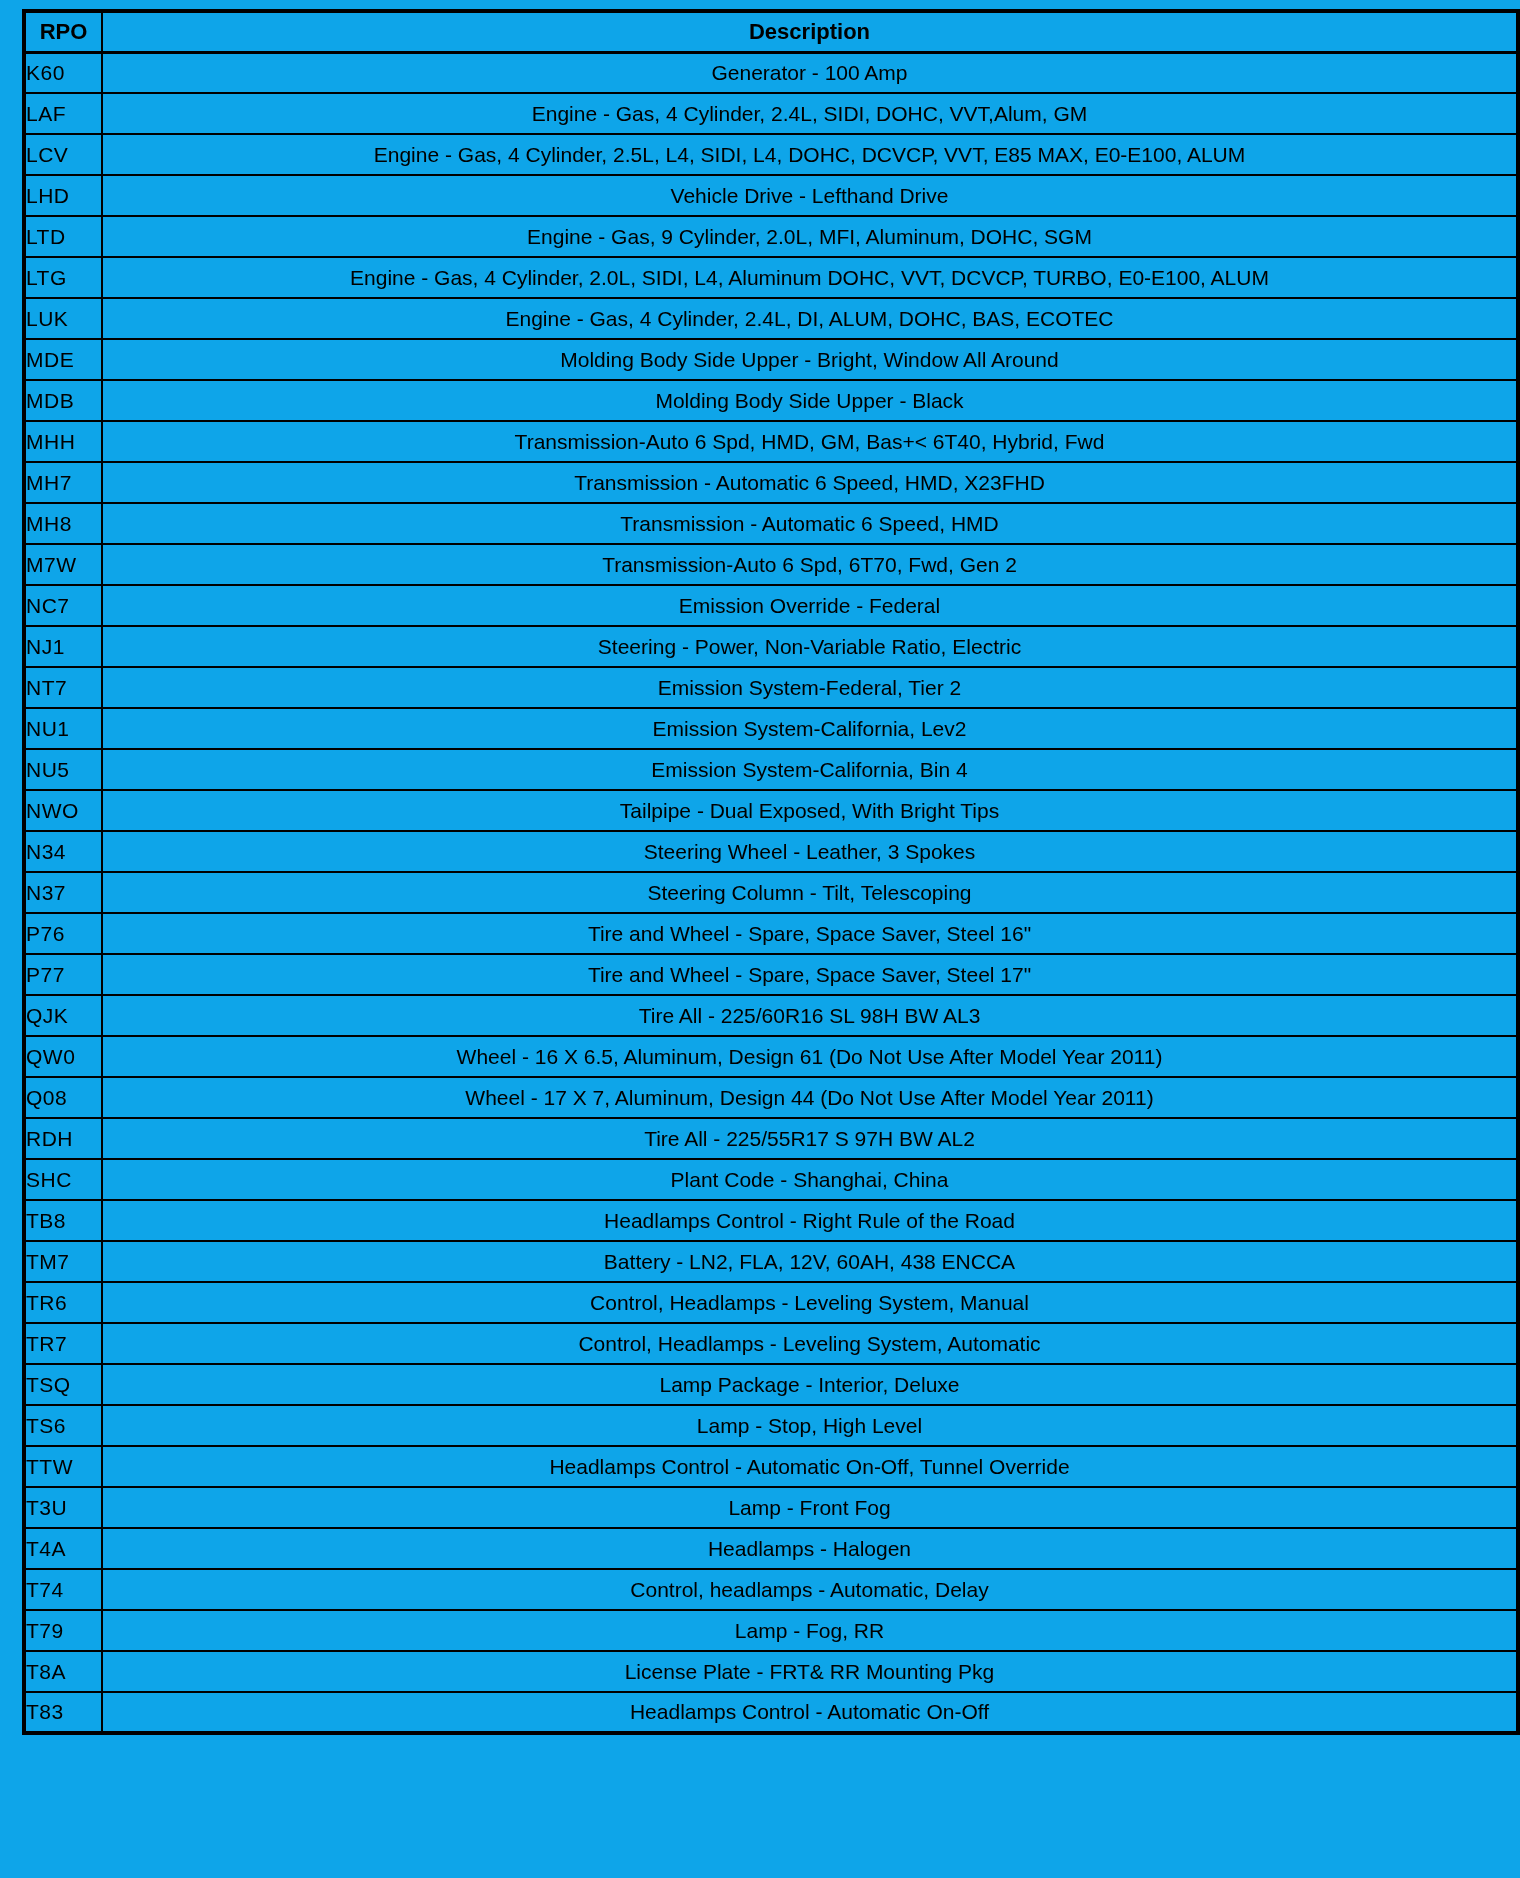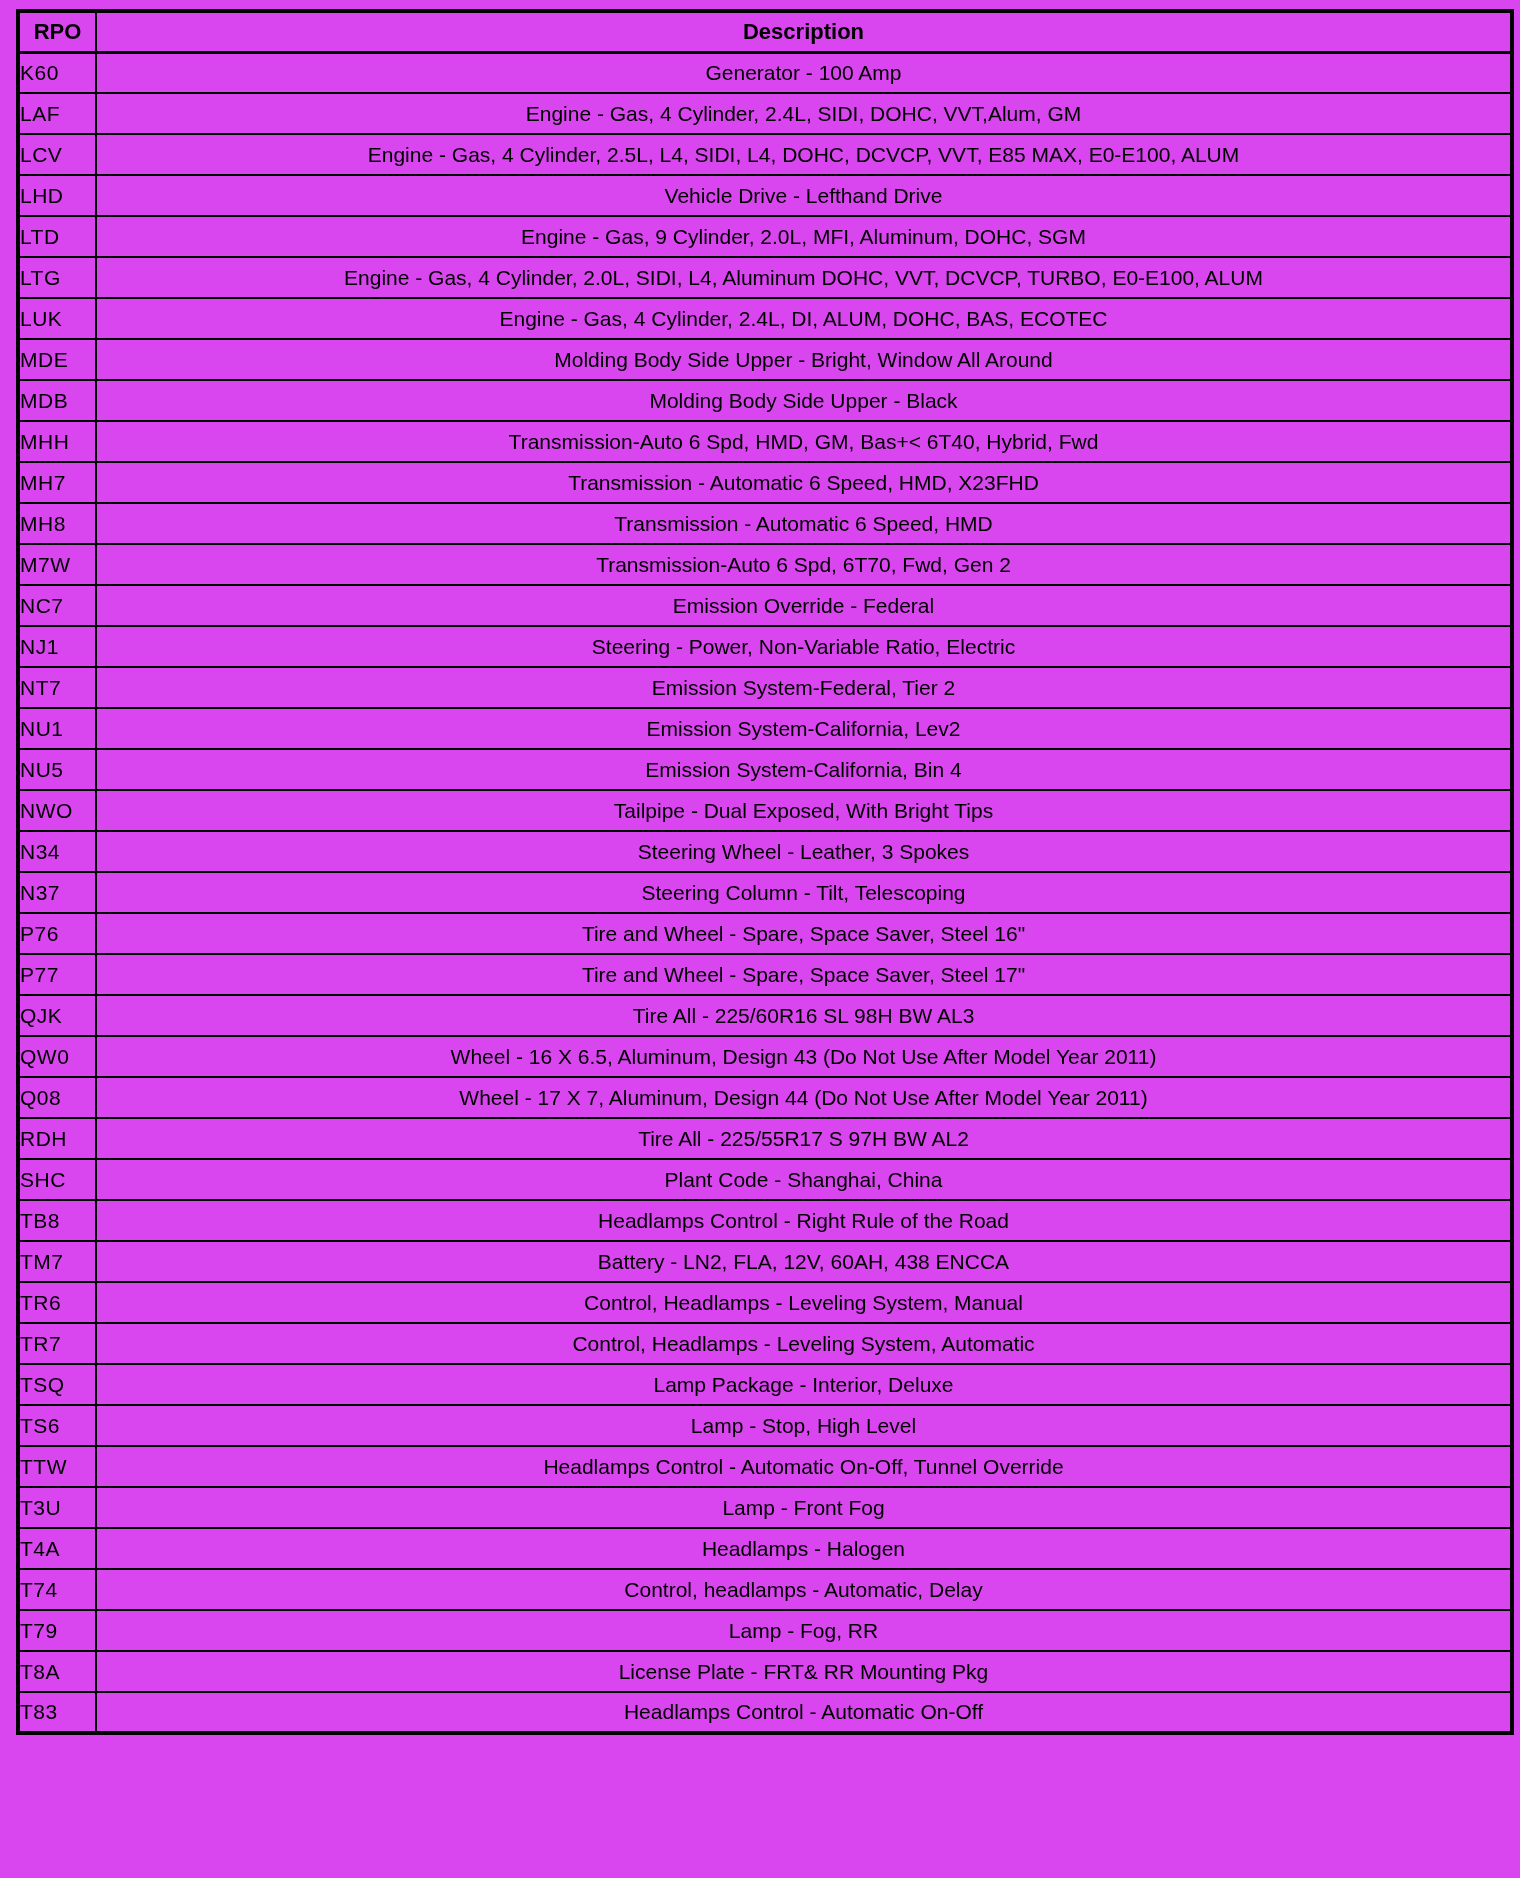--- a/index.html
+++ b/index.html
@@ -9,22 +9,22 @@
     background: #ffffff;
     width: 1520px;
   }
   body {
     font-family: "Liberation Sans", sans-serif;
     color: #000000;
   }
   .page {
     width: 1520px;
     height: 1878px;
-    background: #d946ef;
-    padding: 9px 16px;
+    background: #0ea5e9;
+    padding: 9px 22px;
   }
   table.rpo-table {
     border-collapse: collapse;
     table-layout: fixed;
     width: 1498px;
     border: 4px solid #000000;
   }
   table.rpo-table th,
   table.rpo-table td {
     border: 2px solid #000000;
@@ -159,21 +159,21 @@
         <tr>
           <td class="cell-rpo">P77</td>
           <td class="cell-desc">Tire and Wheel - Spare, Space Saver, Steel 17"</td>
         </tr>
         <tr>
           <td class="cell-rpo">QJK</td>
           <td class="cell-desc">Tire All - 225/60R16 SL 98H BW AL3</td>
         </tr>
         <tr>
           <td class="cell-rpo">QW0</td>
-          <td class="cell-desc">Wheel - 16 X 6.5, Aluminum, Design 43 (Do Not Use After Model Year 2011)</td>
+          <td class="cell-desc">Wheel - 16 X 6.5, Aluminum, Design 61 (Do Not Use After Model Year 2011)</td>
         </tr>
         <tr>
           <td class="cell-rpo">Q08</td>
           <td class="cell-desc">Wheel - 17 X 7, Aluminum, Design 44 (Do Not Use After Model Year 2011)</td>
         </tr>
         <tr>
           <td class="cell-rpo">RDH</td>
           <td class="cell-desc">Tire All - 225/55R17 S 97H BW AL2</td>
         </tr>
         <tr>

